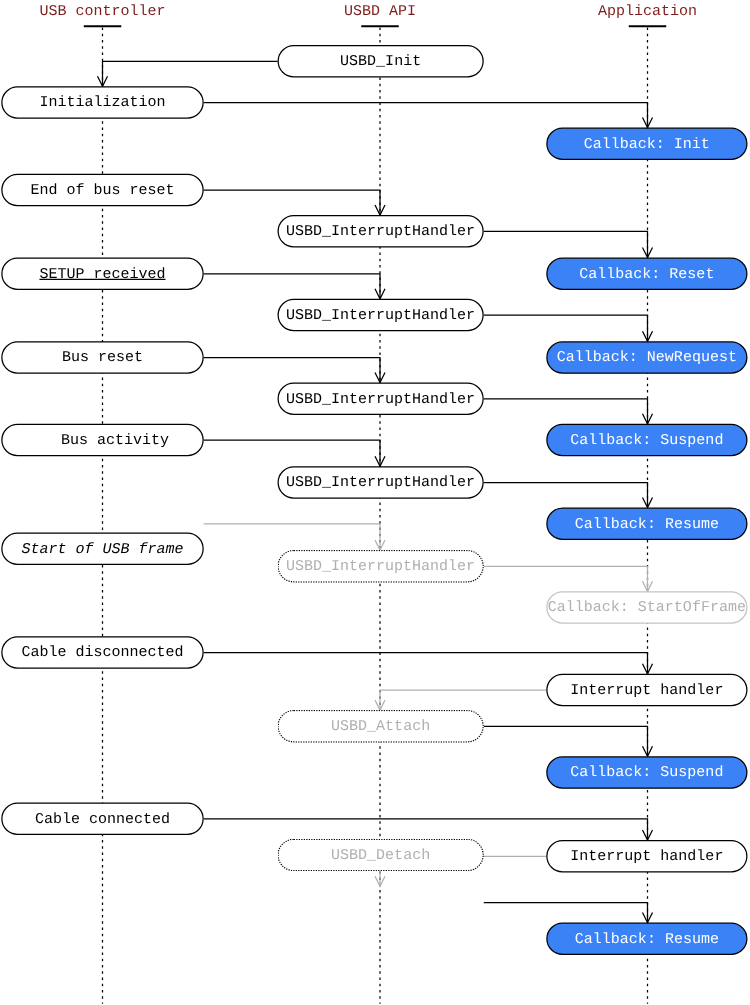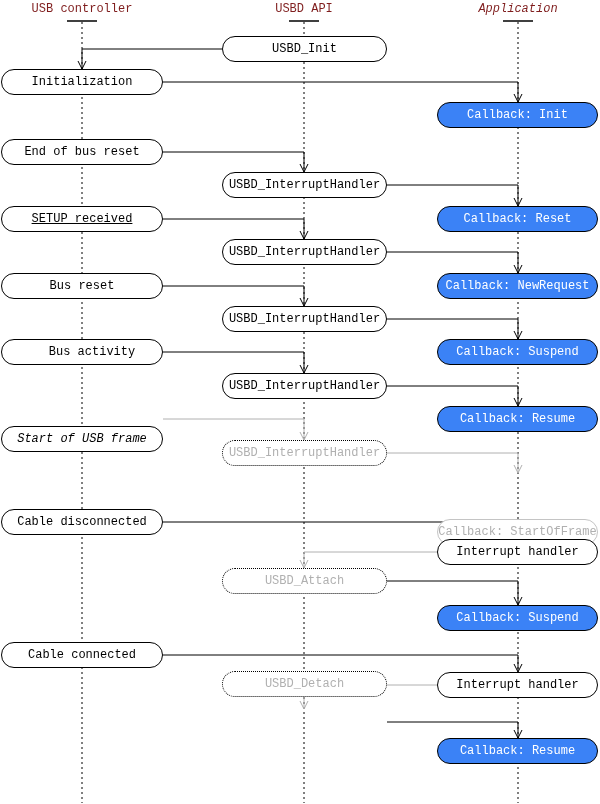--- a/index.html
+++ b/index.html
@@ -100,39 +100,39 @@
       <polyline points="163,655 518,655 518,672" fill="none" stroke="#000000" stroke-width="1"></polyline>
       <polyline points="514,664 518,672 522,664" fill="none" stroke="#000000" stroke-width="1"></polyline>
       <polyline points="437,685 304,685 304,709" fill="none" stroke="#b0b0b0" stroke-width="1"></polyline>
       <polyline points="300,701 304,709 308,701" fill="none" stroke="#b0b0b0" stroke-width="1"></polyline>
       <polyline points="387,722 518,722 518,738" fill="none" stroke="#000000" stroke-width="1"></polyline>
       <polyline points="514,730 518,738 522,730" fill="none" stroke="#000000" stroke-width="1"></polyline>
     </svg>
   <div id="node-layer">
       <div class="lane-header" style="left: 2px;">USB controller</div>
       <div class="lane-header" style="left: 224px;">USBD API</div>
-      <div class="lane-header" style="left: 438px; font-style: italic;">Application</div>
+      <div class="lane-header" style="left: 438px;">Application</div>
       <div class="node outlined" style="left: 222px; width: 165px; top: 36px;">USBD_Init</div>
       <div class="node outlined" style="left: 1px; width: 162px; top: 69px;">Initialization</div>
       <div class="node filled" style="left: 437px; width: 161px; top: 102px;">Callback: Init</div>
       <div class="node outlined" style="left: 1px; width: 162px; top: 139px;">End of bus reset</div>
       <div class="node outlined" style="left: 222px; width: 165px; top: 172px;">USBD_InterruptHandler</div>
       <div class="node outlined" style="left: 1px; width: 162px; top: 206px; text-decoration: underline;">SETUP received</div>
       <div class="node filled" style="left: 437px; width: 161px; top: 206px;">Callback: Reset</div>
       <div class="node outlined" style="left: 222px; width: 165px; top: 239px;">USBD_InterruptHandler</div>
       <div class="node outlined" style="left: 1px; width: 162px; top: 273px;">Bus reset</div>
       <div class="node filled" style="left: 437px; width: 161px; top: 273px;">Callback: NewRequest</div>
       <div class="node outlined" style="left: 222px; width: 165px; top: 306px;">USBD_InterruptHandler</div>
       <div class="node outlined" style="left: 1px; width: 162px; top: 339px; padding-left: 20px;">Bus activity</div>
       <div class="node filled" style="left: 437px; width: 161px; top: 339px;">Callback: Suspend</div>
       <div class="node outlined" style="left: 222px; width: 165px; top: 373px;">USBD_InterruptHandler</div>
       <div class="node outlined" style="left: 1px; width: 162px; top: 426px; font-style: italic;">Start of USB frame</div>
       <div class="node filled" style="left: 437px; width: 161px; top: 406px;">Callback: Resume</div>
       <div class="node dotted-dim" style="left: 222px; width: 165px; top: 440px;">USBD_InterruptHandler</div>
-      <div class="node outline-dim" style="left: 437px; width: 161px; top: 473px; margin-top: 46px;">Callback: StartOfFrame</div>
+      <div class="node outline-dim" style="left: 437px; width: 161px; top: 473px;">Callback: StartOfFrame</div>
       <div class="node outlined" style="left: 1px; width: 162px; top: 509px;">Cable disconnected</div>
       <div class="node outlined" style="left: 437px; width: 161px; top: 539px;">Interrupt handler</div>
       <div class="node dotted-dim" style="left: 222px; width: 165px; top: 568px;">USBD_Attach</div>
       <div class="node filled" style="left: 437px; width: 161px; top: 605px;">Callback: Suspend</div>
       <div class="node outlined" style="left: 1px; width: 162px; top: 642px;">Cable connected</div>
       <div class="node outlined" style="left: 437px; width: 161px; top: 672px;">Interrupt handler</div>
       <div class="node dotted-dim" style="left: 222px; width: 165px; top: 671px;">USBD_Detach</div>
       <div class="node filled" style="left: 437px; width: 161px; top: 738px;">Callback: Resume</div>
     </div>
 </div>

